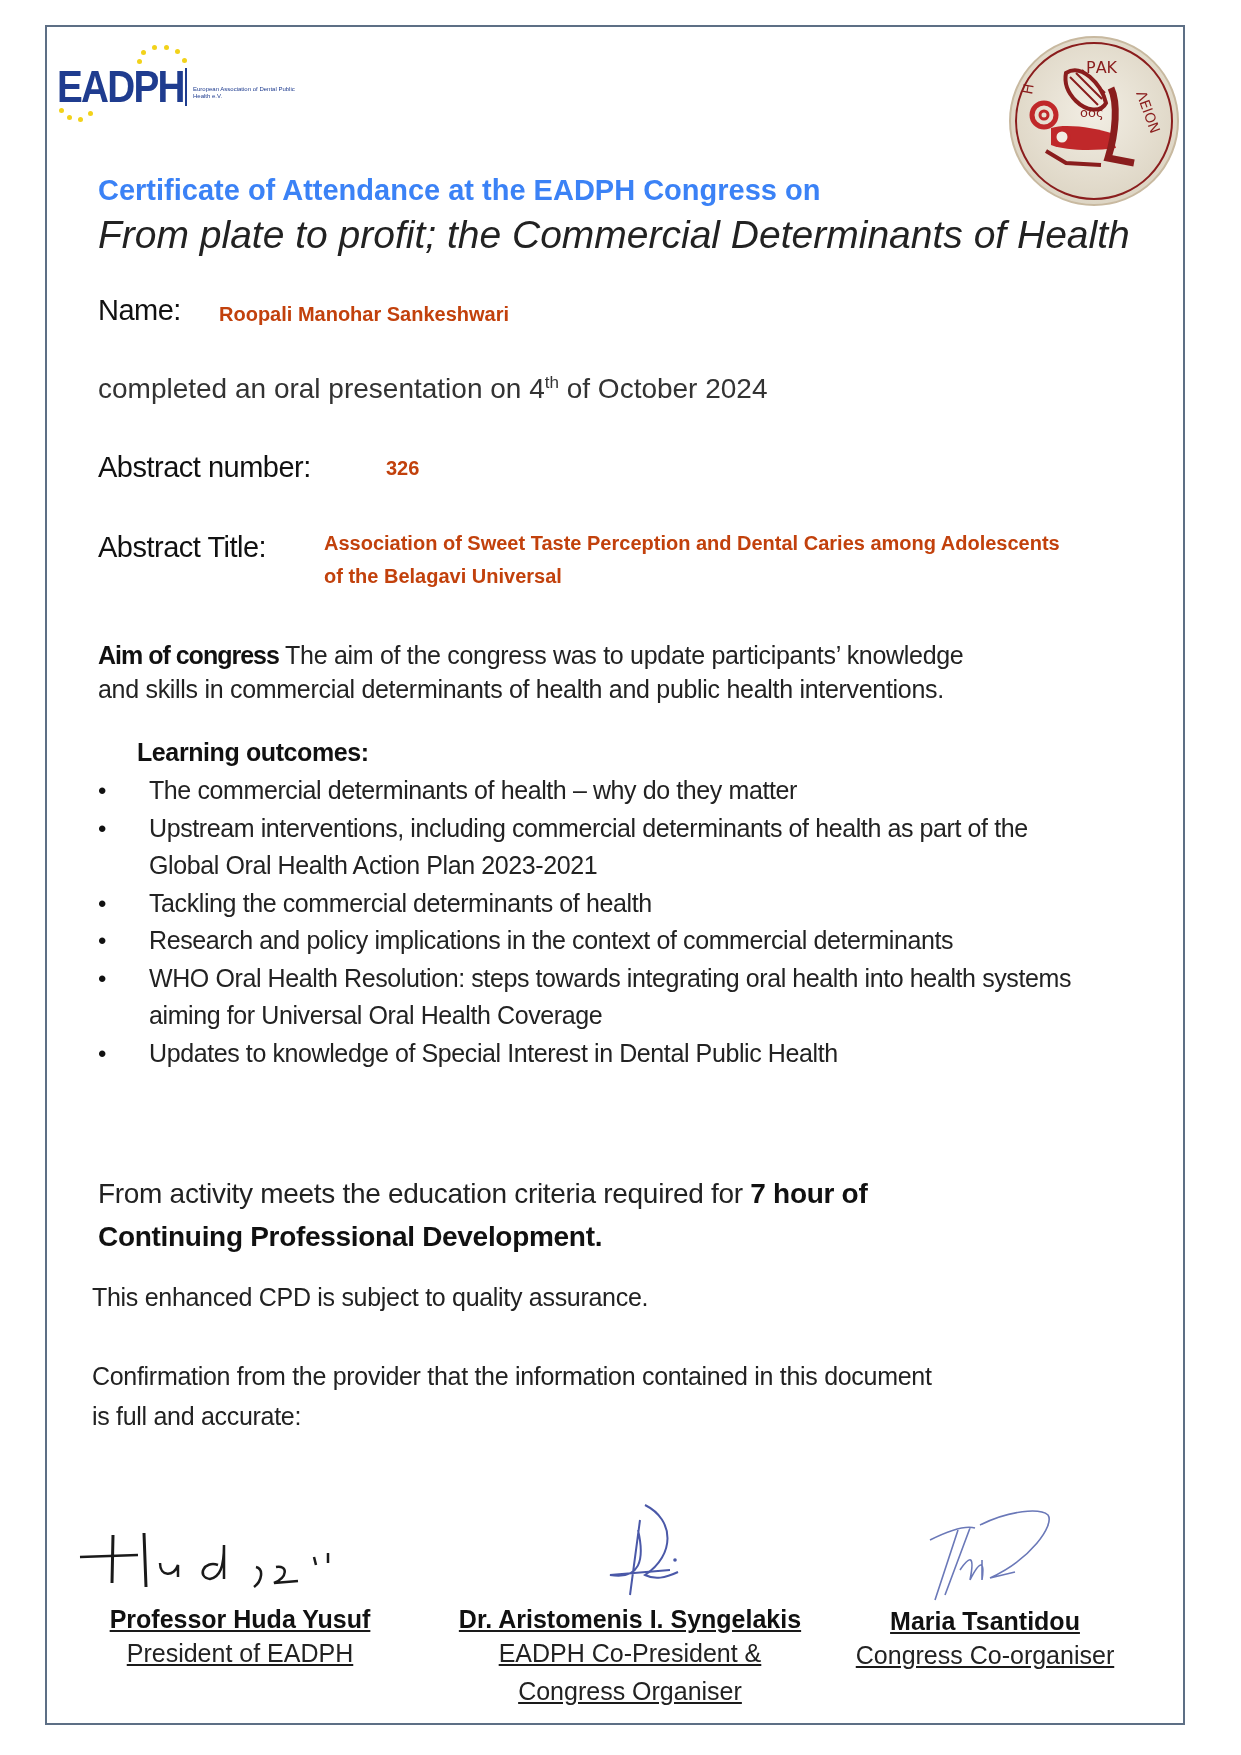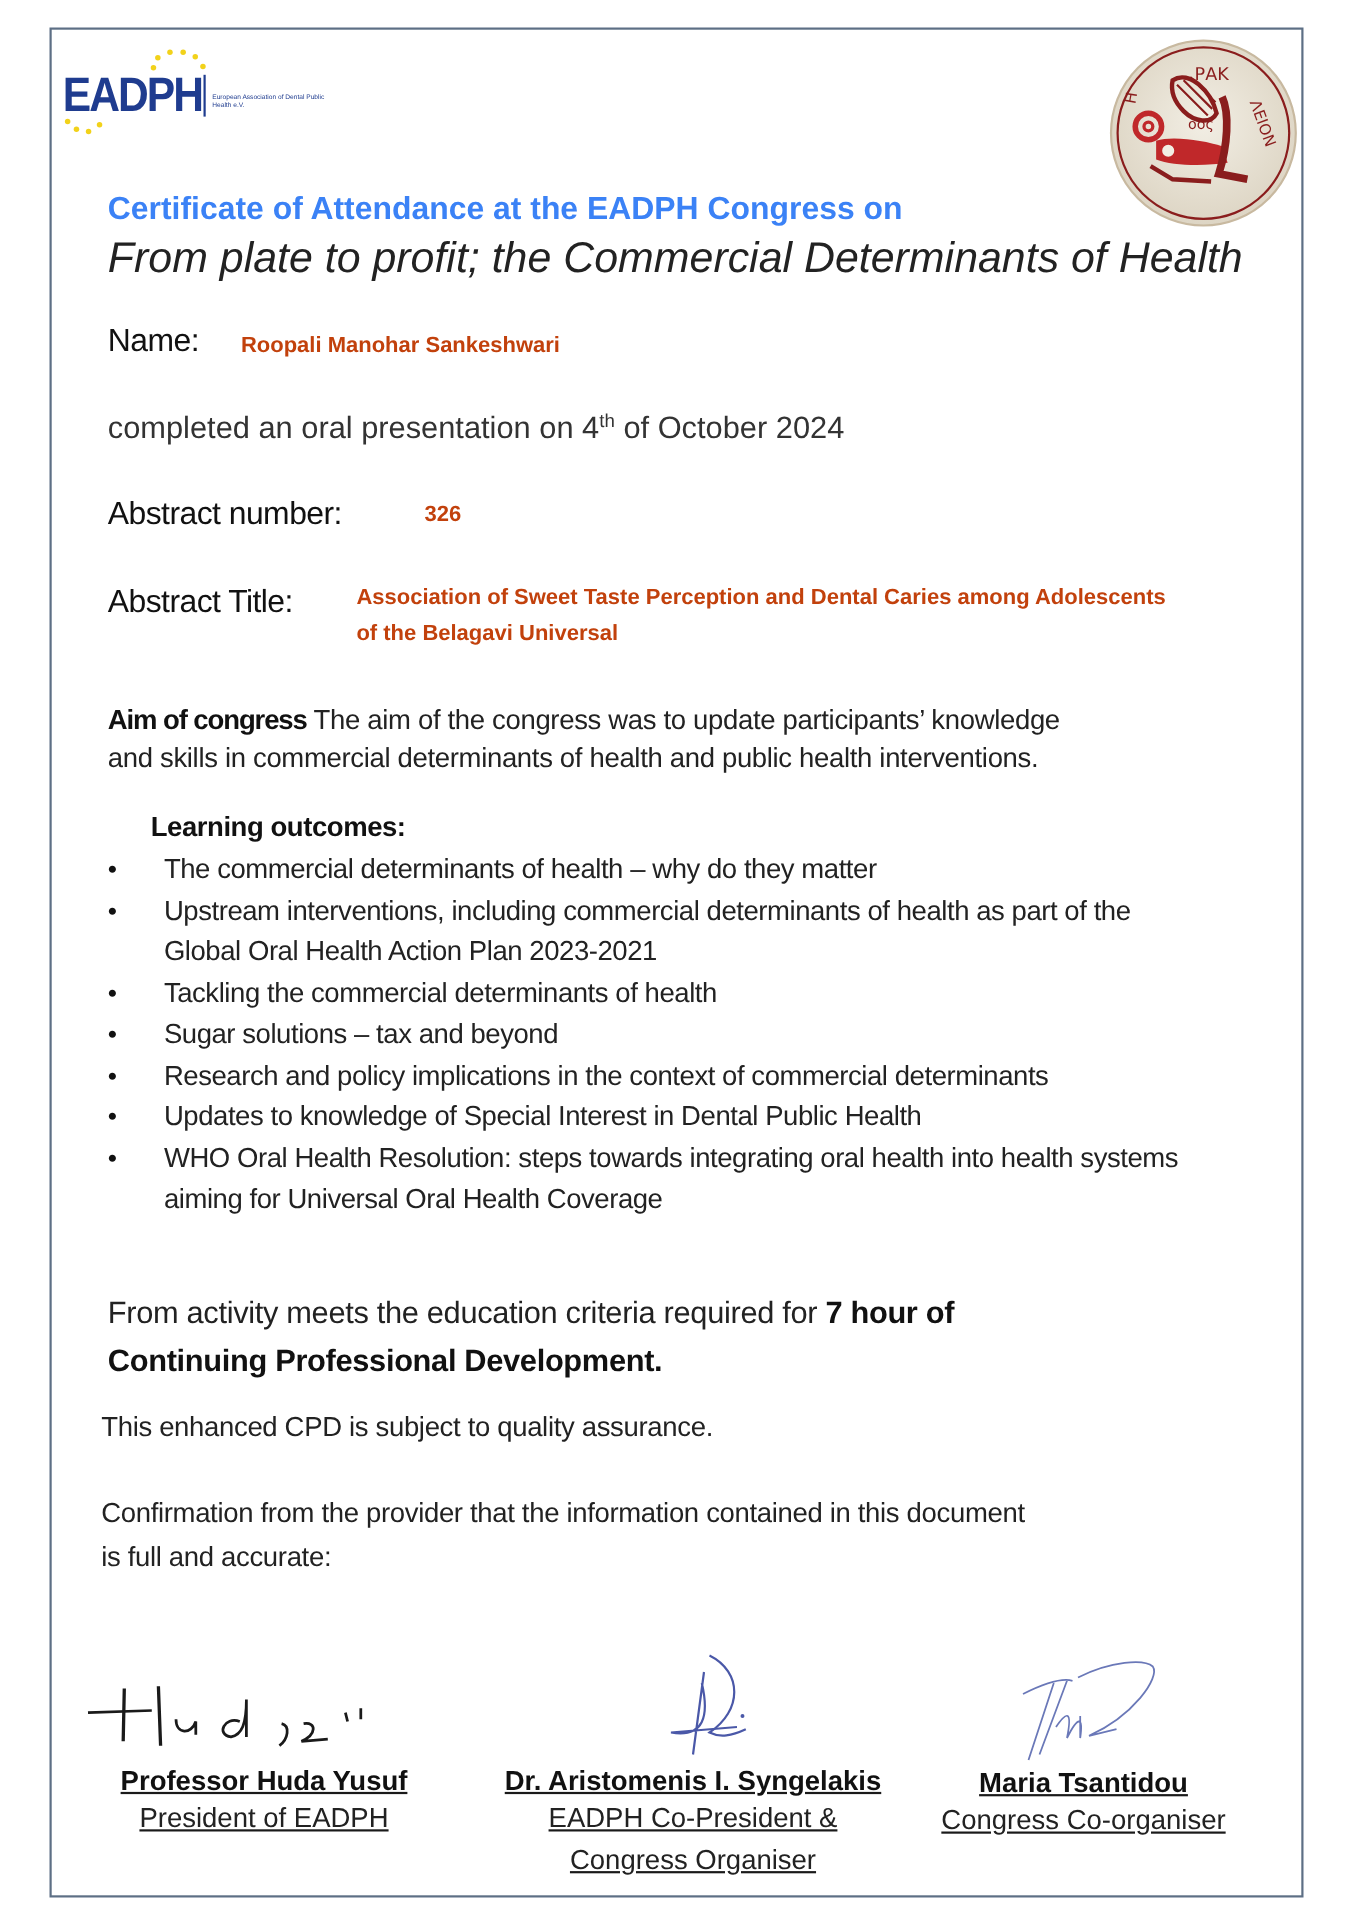--- a/index.html
+++ b/index.html
@@ -96,24 +96,23 @@
 <div class="abs body-text" style="left:98px;top:638px;width:1070px;">
   <div><span style="font-weight:bold;color:#111;letter-spacing:-1px;">Aim of congress</span><span> The aim of the congress was to update participants’ knowledge</span></div>
   <div>and skills in commercial determinants of health and public health interventions.</div>
 </div>
 
 <div class="abs" style="left:98px;top:738px;font-size:25px;font-weight:bold;color:#111;letter-spacing:-0.4px;margin-left:39px;">Learning outcomes:</div>
 <ul class="outcomes">
   <li>The commercial determinants of health – why do they matter</li>
   <li style="width:900px;">Upstream interventions, including commercial determinants of health as part of the Global Oral Health Action Plan 2023-2021</li>
   <li>Tackling the commercial determinants of health</li>
-  <li>Sugar solutions – tax and beyond</li>
   <li style="width:850px;">Research and policy implications in the context of commercial determinants</li>
+  <li style="width:940px;">WHO Oral Health Resolution: steps towards integrating oral health into health systems aiming for Universal Oral Health Coverage</li>
   <li>Updates to knowledge of Special Interest in Dental Public Health</li>
-  <li style="width:940px;">WHO Oral Health Resolution: steps towards integrating oral health into health systems aiming for Universal Oral Health Coverage</li>
 </ul>
 
 <div class="abs" style="left:98px;top:1172px;font-size:28px;line-height:43px;color:#222;width:1060px;letter-spacing:-0.3px;">
   <div><span>From activity meets the education criteria required for </span><b style="color:#111;">7 hour of</b></div>
   <div><b style="color:#111;">Continuing Professional Development.</b></div>
 </div>
 
 <div class="abs body-text" style="left:92px;top:1280px;">This enhanced CPD is subject to quality assurance.</div>
 
 <div class="abs body-text" style="left:92px;top:1356px;width:1090px;line-height:40px;">

